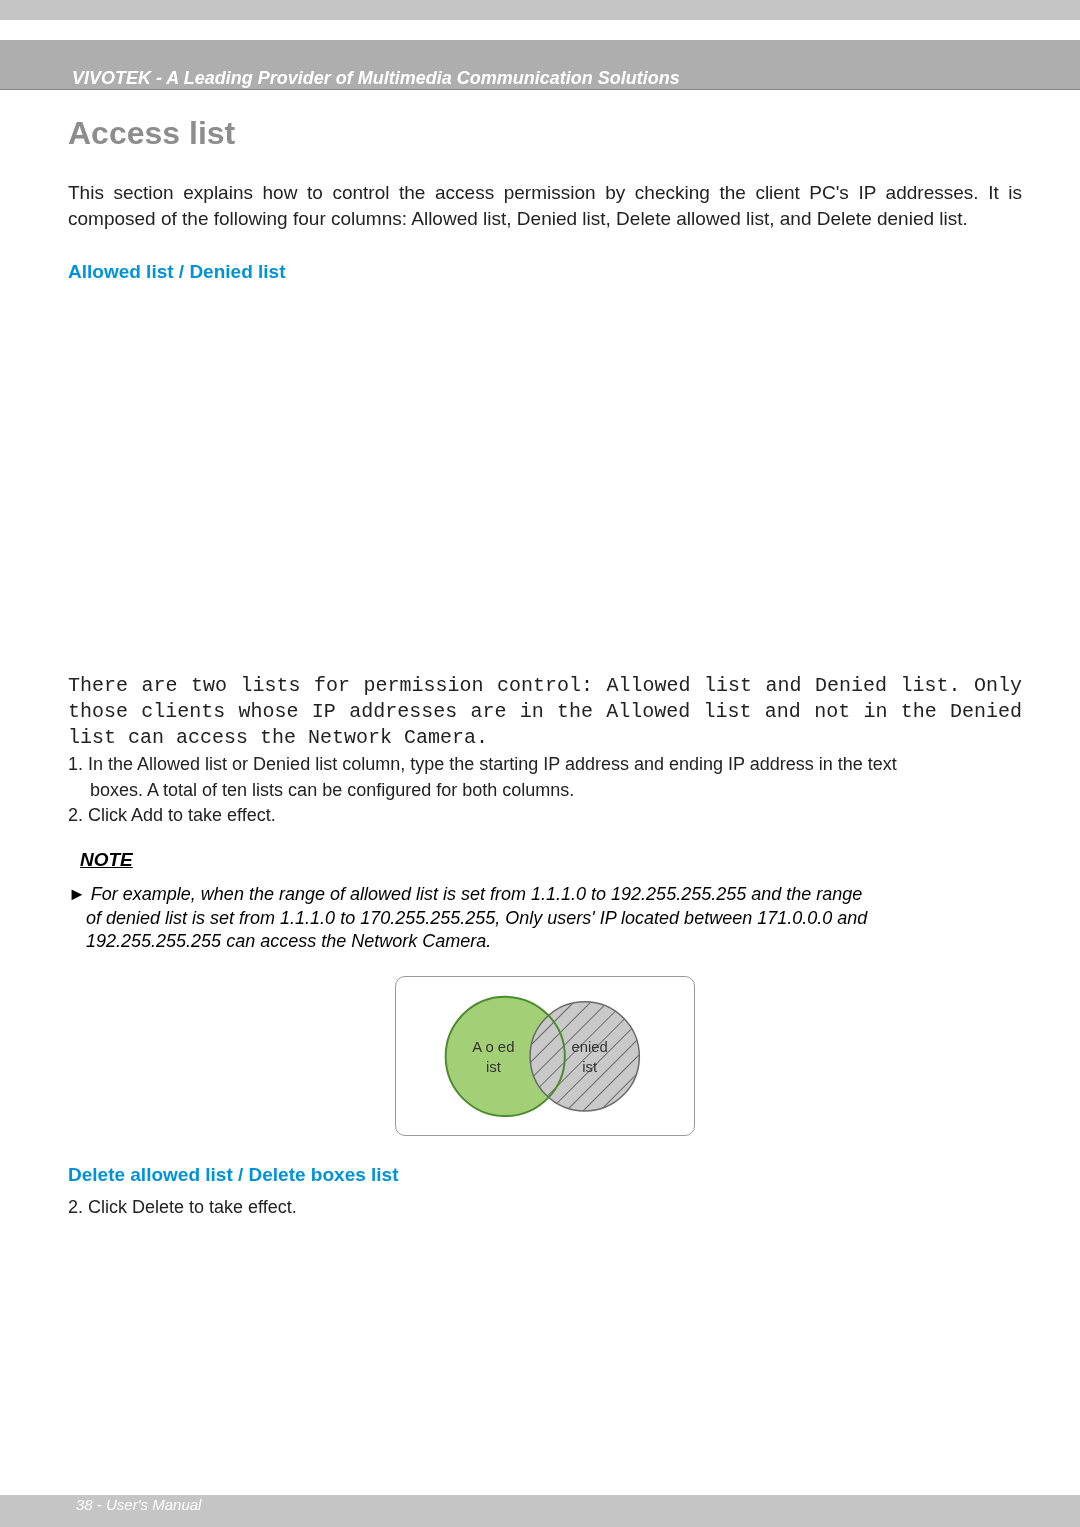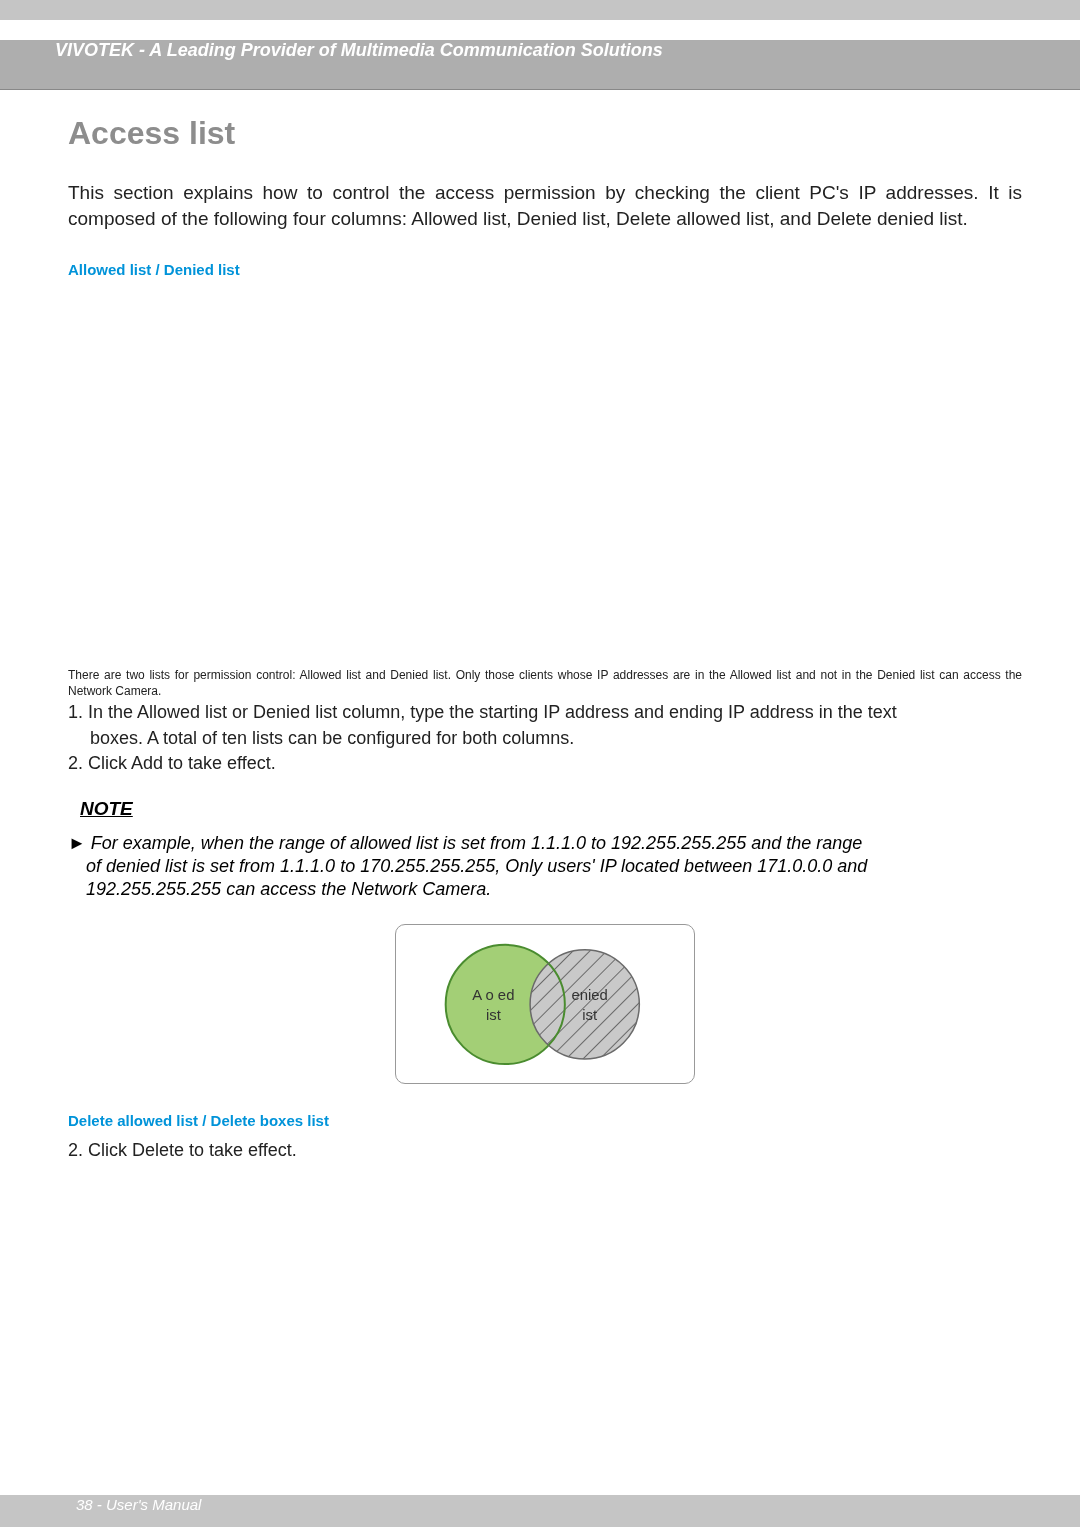--- a/index.html
+++ b/index.html
@@ -5,41 +5,41 @@
   * { margin: 0; padding: 0; box-sizing: border-box; }
   html, body { width: 1080px; height: 1527px; font-family: Arial, Helvetica, sans-serif; background: #fff; }
   .page {
     width: 1080px; height: 1527px; position: relative;
     background: linear-gradient(to bottom, #c5c5c5 0px, #c5c5c5 20px, #fff 20px, #fff 1495px, #c5c5c5 1495px, #c5c5c5 1527px);
   }
   .header-bar {
     position: absolute; left: 0; right: 0; top: 40px; height: 50px;
     background: #aeaeae;
     border-bottom: 1px solid #888;
-    display: flex; align-items: flex-start;
-    padding-left: 55px;
+    display: flex; align-items: flex-end;
+    padding-left: 72px;
   }
   .header-text {
     color: #fff; font-weight: bold; font-style: italic; font-size: 18px;
   }
   .content {
     position: absolute; left: 68px; right: 58px; top: 115px;
   }
   .h1 {
     color: #8d8d8d; font-size: 32px; font-weight: bold; margin-bottom: 28px;
   }
   .intro {
     color: #222; font-size: 19px; line-height: 1.35; text-align: justify; margin-bottom: 30px;
   }
   .subhead {
-    color: #0093d9; font-weight: bold; font-size: 15px; margin-bottom: 10px;
+    color: #0093d9; font-weight: bold; font-size: 19px; margin-bottom: 10px;
   }
   .gap-image { height: 380px; }
   .body-text {
-    color: #222; font-size: 12px; line-height: 1.3; text-align: justify;
+    color: #222; font-size: 20px; line-height: 1.3; text-align: justify; font-family: Liberation Mono, monospace;
   }
   .list-text {
     color: #222; font-size: 18px; line-height: 1.3; margin-top: 2px;
   }
   .list-indent { padding-left: 22px; }
   .note-head {
     font-weight: bold; font-style: italic; text-decoration: underline; font-size: 19px;
     margin-top: 22px; margin-bottom: 12px; margin-left: 12px;
   }
   .note-body {

